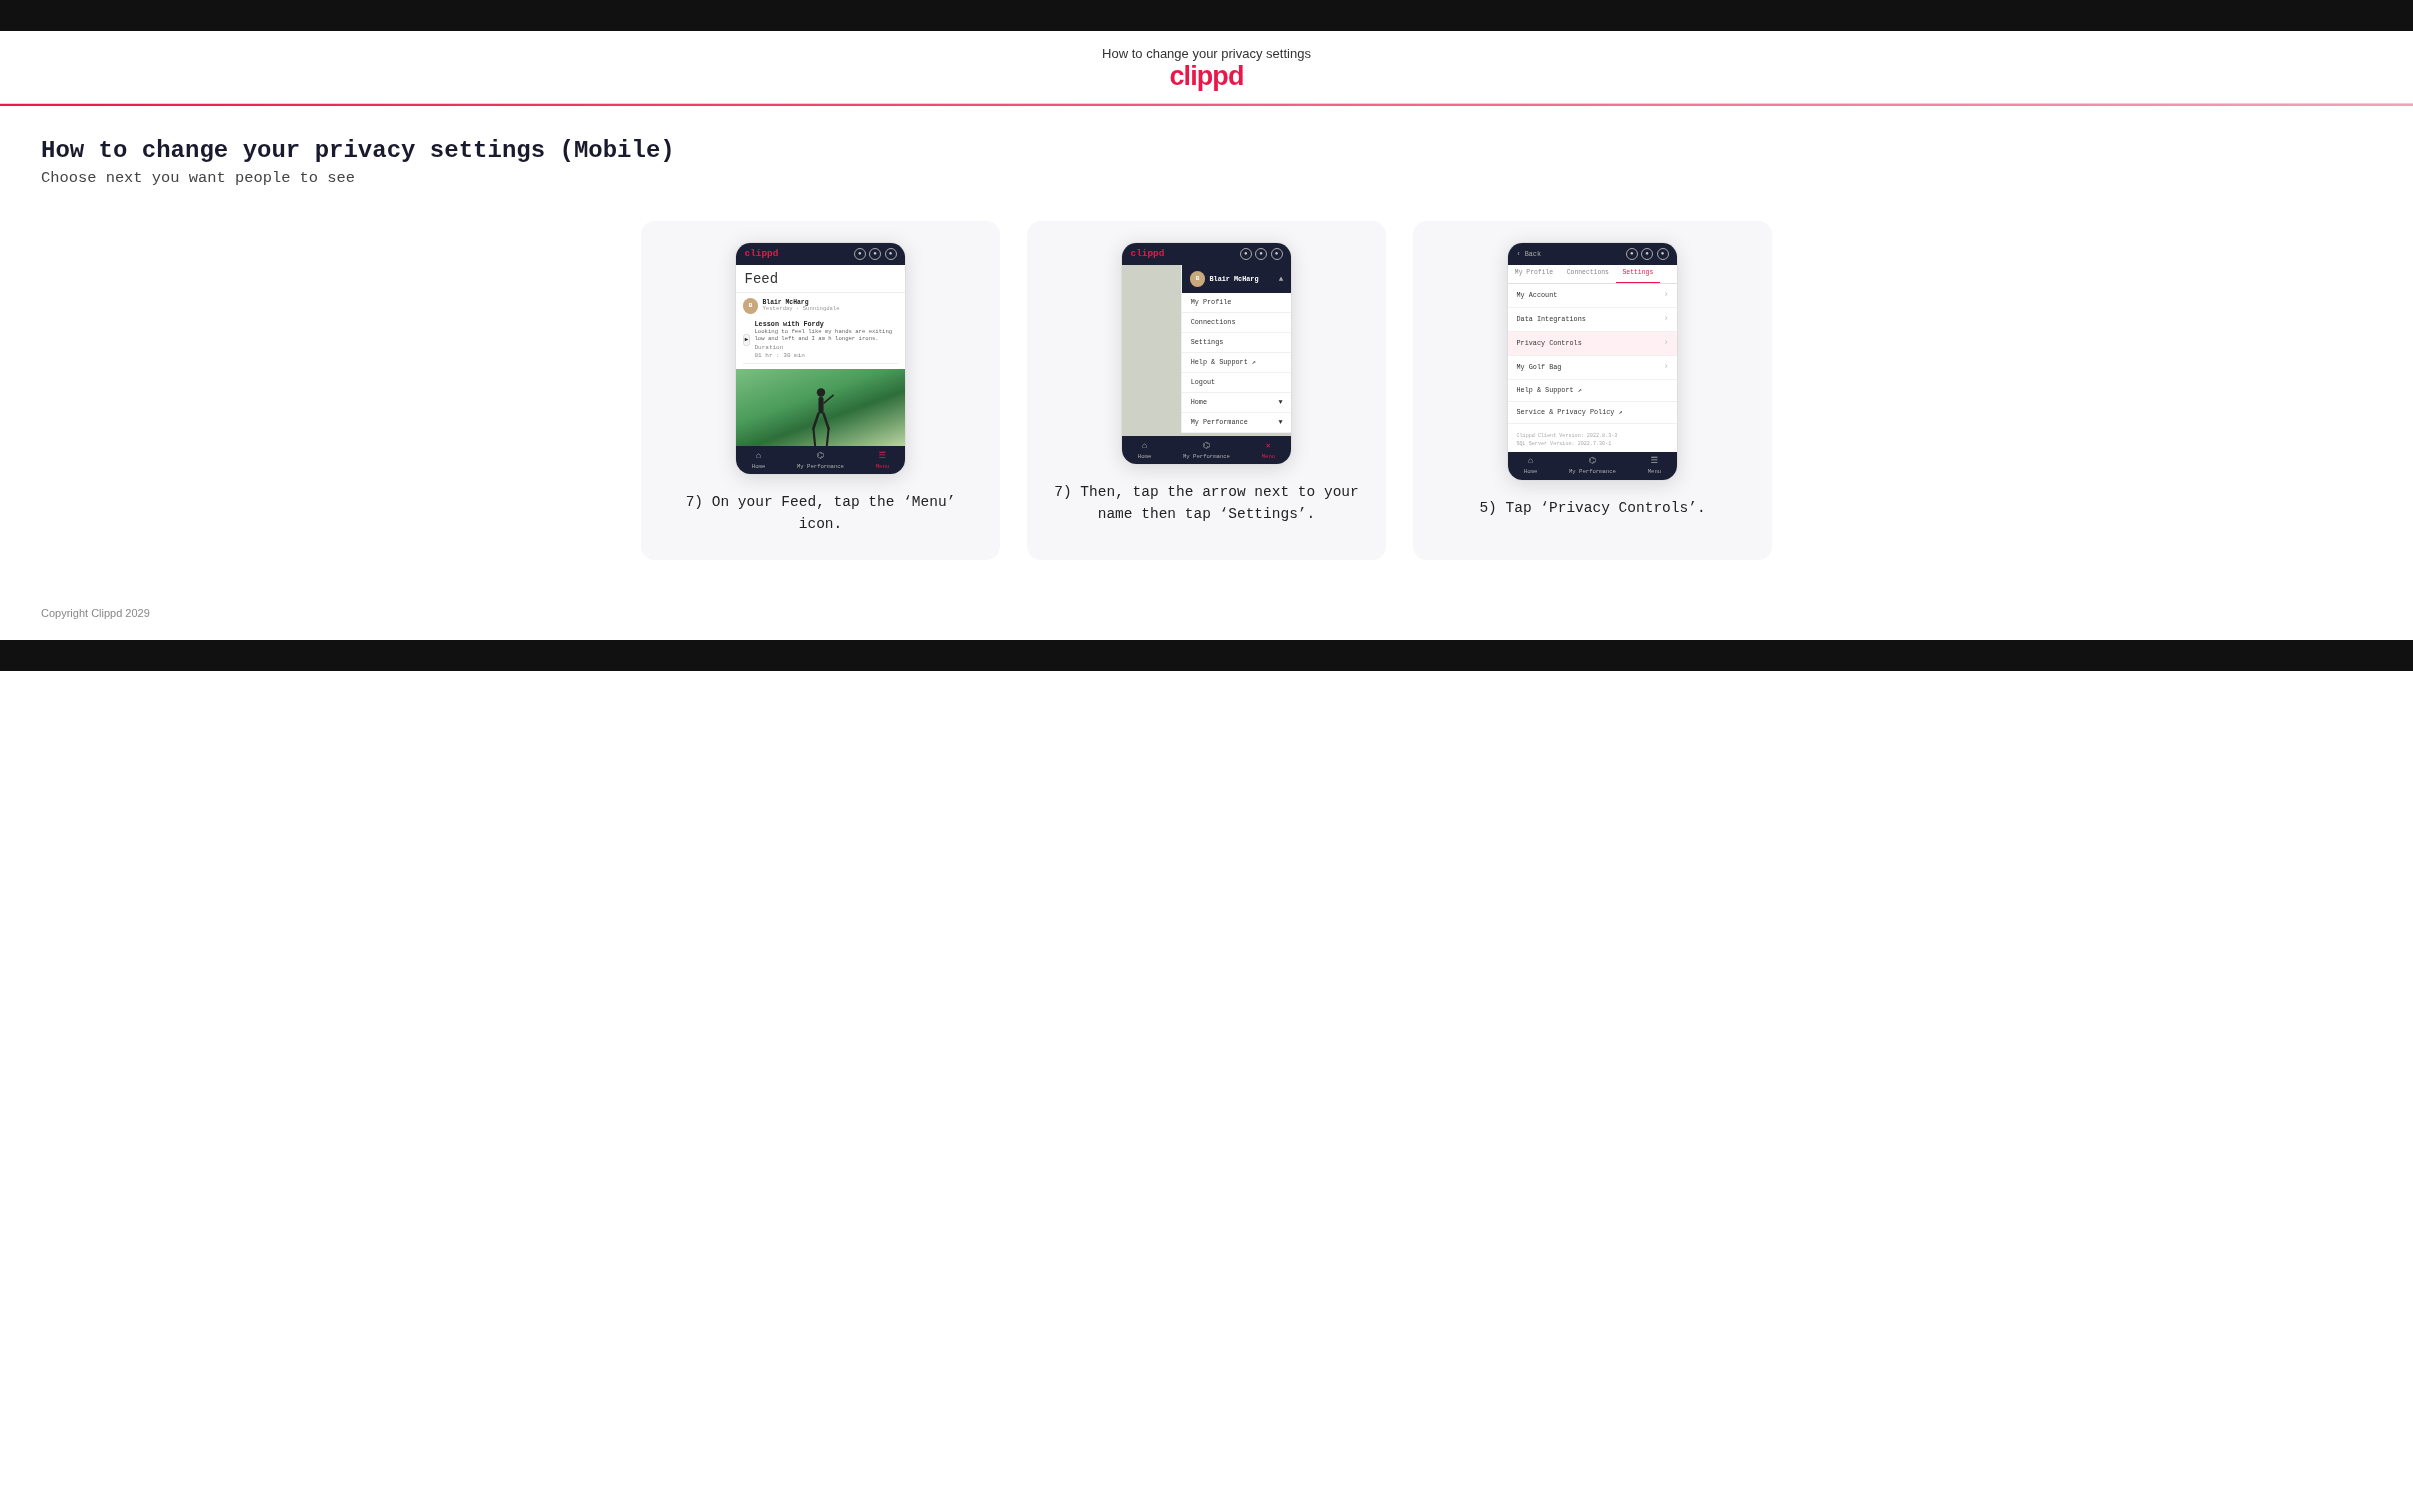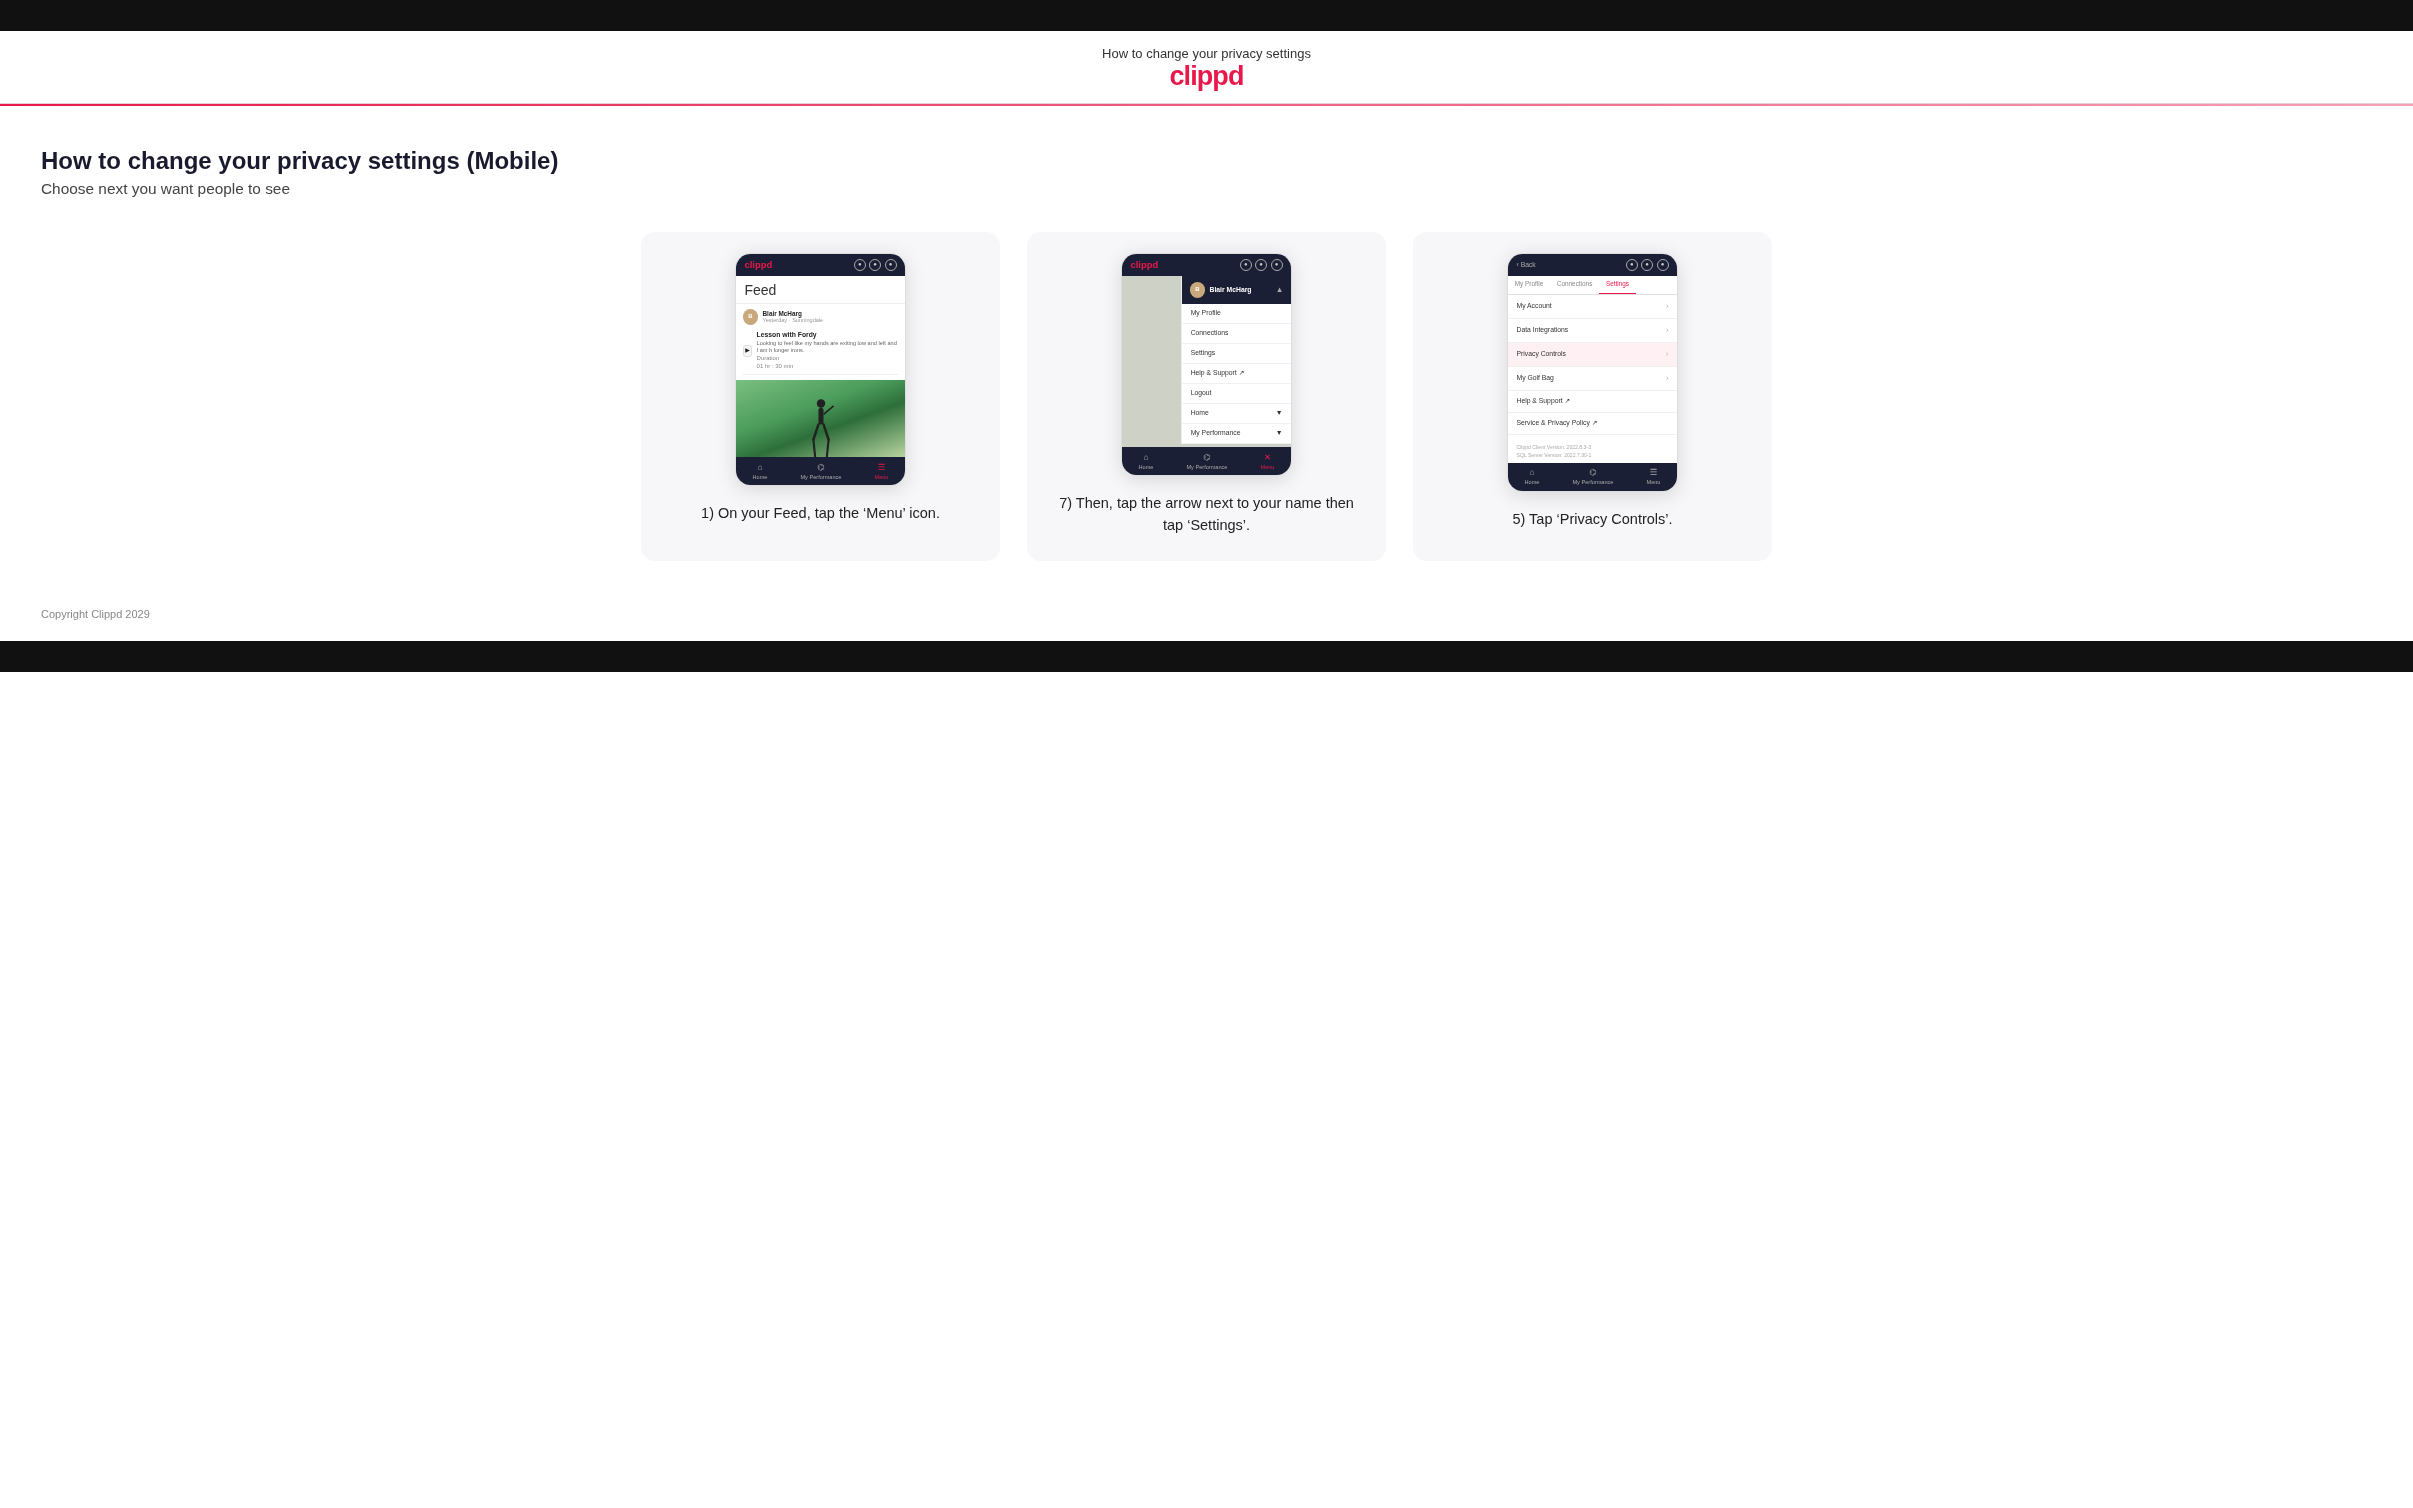--- a/index.html
+++ b/index.html
@@ -35,21 +35,22 @@
       letter-spacing: -0.9px;
     }
     
     .header-line {
       height: 2.6px;
       background: linear-gradient(to right, #e8194a, #f5a0b5);
       width: 100%;
     }
     
     .main {
-      padding: 41px 41px 27px 41px;
+      padding: 31px 41px 27px 41px;
+      font-family: Liberation Mono, monospace;
     }
     .page-heading {
       font-size: 24px;
       font-weight: 800;
       color: #1a1a2e;
       margin-bottom: 5.1px;
     }
     .page-subheading {
       font-size: 15.4px;
       color: #444;
@@ -391,21 +392,21 @@
           <div class="bottom-nav-item">
             <span class="bottom-nav-icon">⌬</span>
             <span>My Performance</span>
           </div>
           <div class="bottom-nav-item active">
             <span class="bottom-nav-icon">☰</span>
             <span>Menu</span>
           </div>
         </div>
       </div>
-      <div class="card-caption">1) On your Feed, tap the ‘Menu’ icon.</div>
+      <div class="card-caption">7) On your Feed, tap the ‘Menu’ icon.</div>
     </div>
 
     <div class="card">
       <div class="phone-mockup">
 
         <div class="phone-topbar">
           <span class="phone-logo">clippd</span>
           <div class="phone-icons">
             <div class="phone-icon-circle">●</div>
             <div class="phone-icon-circle">●</div>

